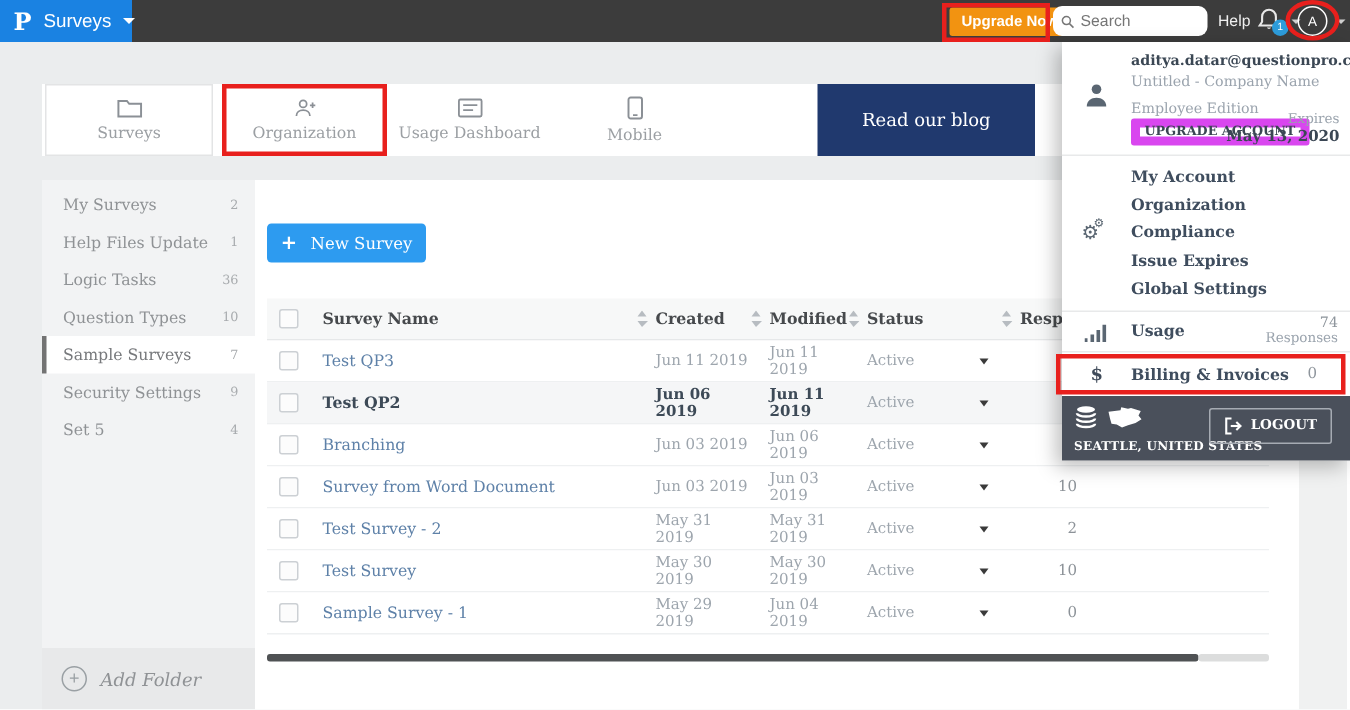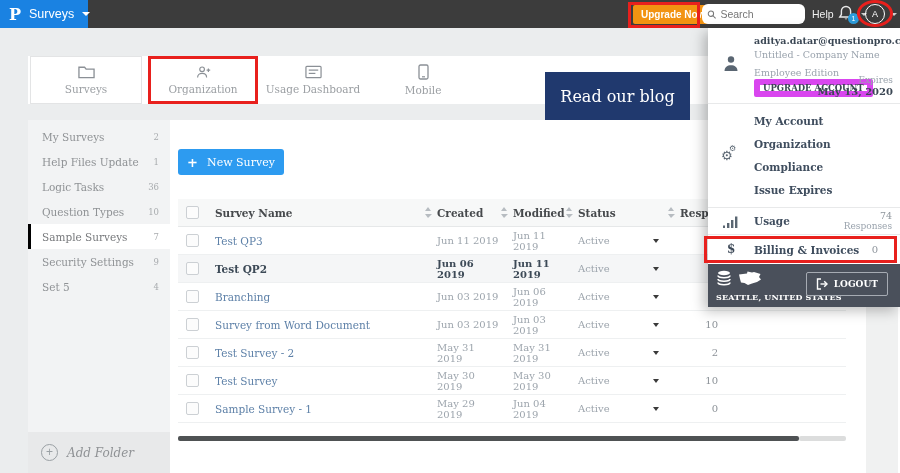--- a/index.html
+++ b/index.html
@@ -32,28 +32,28 @@
 
   
   #tabbar { position:absolute; left:28px; top:56px; width:844px; height:48px; background:#fff; z-index:5; }
   .tab { position:absolute; top:0; height:48px; display:flex; flex-direction:column; align-items:center; justify-content:center; gap:4px; cursor:pointer; }
   .tab .tlabel { font-size:10.5px; color:#9b9fa3; }
   .tab svg { stroke:#8b9096; }
   #tab-surveys { left:2px; width:112px; border:1px solid #e3e4e5; background:#fff; }
   #tab-organization { left:120px; width:110px; }
   #tab-usage { left:230px; width:110px; }
   #tab-mobile { left:340px; width:110px; }
-  #blog-banner { position:absolute; left:517px; top:16px; width:145px; height:48px; background:#20396e; color:#fff; font-size:16px; display:flex; align-items:center; justify-content:center; cursor:pointer; }
+  #blog-banner { position:absolute; left:517px; top:0; width:145px; height:48px; background:#20396e; color:#fff; font-size:12px; display:flex; align-items:center; justify-content:center; cursor:pointer; }
   #anno-organization { left:148px; top:56px; width:110px; height:48px; z-index:30; }
 
   
   #sidebar { position:absolute; left:28px; top:120px; width:142px; height:312px; background:#f2f3f4; padding-top:4px; z-index:4; }
   .side-item { position:relative; height:25px; display:flex; align-items:center; padding-left:14px; font-size:10.5px; color:#8f9295; cursor:pointer; }
   .side-item .cnt { position:absolute; right:11px; font-size:8.5px; color:#a8abae; }
-  .side-item.active { background:#fff; border-left:3px solid #000000; padding-left:11px; color:#77797c; }
+  .side-item.active { background:#fff; border-left:3px solid #737373; padding-left:11px; color:#77797c; }
   #add-folder { position:absolute; left:28px; top:432px; width:142px; height:41px; background:#e8e9ea; display:flex; align-items:center; gap:9px; padding-left:13px; cursor:pointer; z-index:4; }
   #add-folder .plus-circle { width:17px; height:17px; border:1.5px solid #9aa0a4; border-radius:50%; color:#9aa0a4; font-size:12px; line-height:14px; text-align:center; font-family:"Liberation Sans",sans-serif; }
   #add-folder .aflabel { font-size:12px; color:#8f9295;font-style:italic; }
 
   
   #content-card { position:absolute; left:170px; top:120px; width:730px; height:353px; background:#fff; z-index:3; }
   #right-band { position:absolute; left:866px; top:120px; width:32px; height:353px; background:#f0f1f1; z-index:3; }
   #new-survey-btn { position:absolute; left:178px; top:149px; width:106px; height:26px; background:#2d9bf0; border-radius:3px; color:#fff; display:flex; align-items:center; justify-content:center; gap:9px; cursor:pointer; z-index:4; }
   #new-survey-btn .plus { font-size:13px; font-weight:700; }
   #new-survey-btn .nslabel { font-size:11px; }
@@ -387,20 +387,21 @@
       <div class="expires">Expires</div>
       <div class="expdate">May 13, 2020</div>
     </div>
 
     <div class="sec-menu">
       <span class="gears"><span>⚙</span><span class="g2">⚙</span></span>
       <div class="menu-item">My Account</div>
       <div class="menu-item">Organization</div>
       <div class="menu-item">Compliance</div>
       <div class="menu-item">Issue Expires</div>
+      <div class="menu-item">Global Settings</div>
     </div>
 
     <div class="sec-usage">
       <svg class="bars" width="15" height="12" viewBox="0 0 15 12">
         <rect x="0" y="9.5" width="2" height="2.5" fill="#5a6672"></rect>
         <rect x="4" y="7" width="2.4" height="5" fill="#5a6672"></rect>
         <rect x="8" y="4" width="2.4" height="8" fill="#5a6672"></rect>
         <rect x="12" y="0.5" width="2.4" height="11.5" fill="#5a6672"></rect>
       </svg>
       <span class="ulabel">Usage</span>

